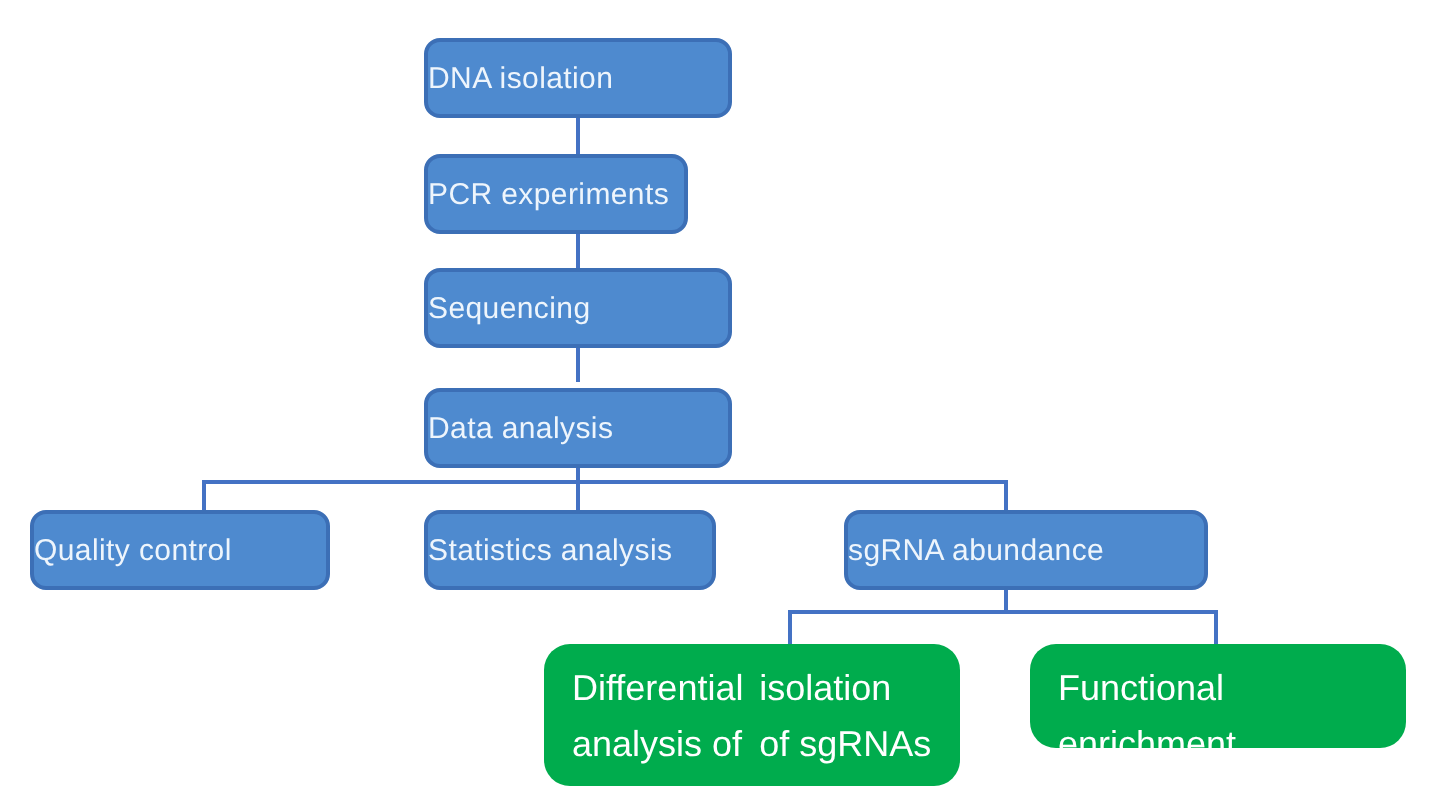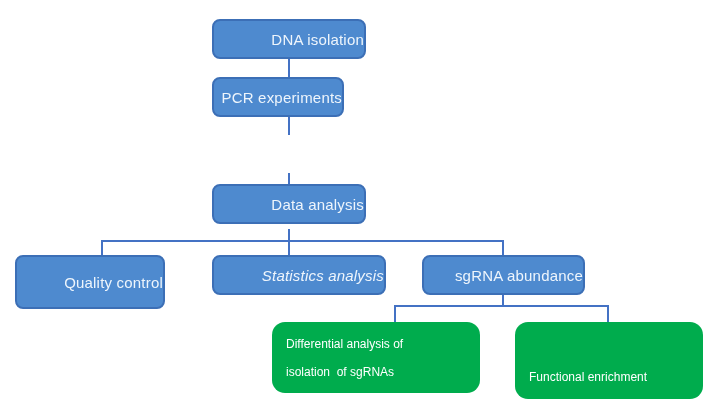--- a/index.html
+++ b/index.html
@@ -19,33 +19,32 @@
     position: absolute;
     box-sizing: border-box;
     color: #eef5fc;
   }
   .node.blue {
     background: #4e8acf;
     border: 2px solid #3c6fb6;
     border-radius: 8px;
     display: flex;
     align-items: center;
-    justify-content: flex-end;
+    justify-content: flex-start;
     font-size: 15px;
     text-align: center;
     letter-spacing: 0.2px;
   }
   .node.green {
     background: #00ac4d;
     border: none;
     border-radius: 13px;
     color: #ffffff;
-    font-size: 12px;
+    font-size: 18px;
     display: flex;
-    flex-direction: column;
     justify-content: center;
     padding: 8px 14px;
     text-align: left;
   }
   .node.green .tline {
     line-height: 28px;
     white-space: pre-wrap;
   }
   .conn {
     position: absolute;
@@ -73,35 +72,38 @@
   <div class="conn h" style="left:394px; top:305px; width:215px;"></div>
   <div class="conn v" style="left:394px; top:305px; height:18px;"></div>
   <div class="conn v" style="left:607px; top:305px; height:18px;"></div>
 
   <div class="node blue" style="left:212px; top:19px; width:154px; height:40px;">
     <span>DNA isolation</span>
   </div>
   <div class="node blue" style="left:212px; top:77px; width:132px; height:40px;">
     <span>PCR experiments</span>
   </div>
-  <div class="node blue" style="left:212px; top:184px; width:154px; height:40px;">
+  <div class="node blue" style="left:212px; top:134px; width:154px; height:40px;">
+    <span>Sequencing</span>
+  </div>
+  <div class="node blue" style="left:212px; top:194px; width:154px; height:40px;">
     <span>Data analysis</span>
   </div>
 
-  <div class="node blue" style="left:15px; top:255px; width:150px; height:54px;">
+  <div class="node blue" style="left:15px; top:255px; width:150px; height:40px;">
     <span>Quality control</span>
   </div>
-  <div class="node blue" style="left:212px; top:255px; width:174px; height:40px;font-style:italic;">
+  <div class="node blue" style="left:212px; top:255px; width:146px; height:40px;">
     <span>Statistics analysis</span>
   </div>
-  <div class="node blue" style="left:422px; top:255px; width:163px; height:40px;">
+  <div class="node blue" style="left:422px; top:255px; width:182px; height:40px;">
     <span>sgRNA abundance</span>
   </div>
 
   <div class="node green" style="left:272px; top:322px; width:208px; height:71px;">
     <div class="tline">Differential analysis of</div>
     <div class="tline">isolation  of sgRNAs</div>
   </div>
-  <div class="node green" style="left:515px; top:322px; width:188px; height:77px;justify-content:flex-end;">
+  <div class="node green" style="left:515px; top:322px; width:188px; height:52px;justify-content:flex-end;">
     <div class="tline">Functional enrichment</div>
   </div>
 
 </div>
 
 </body></html>

